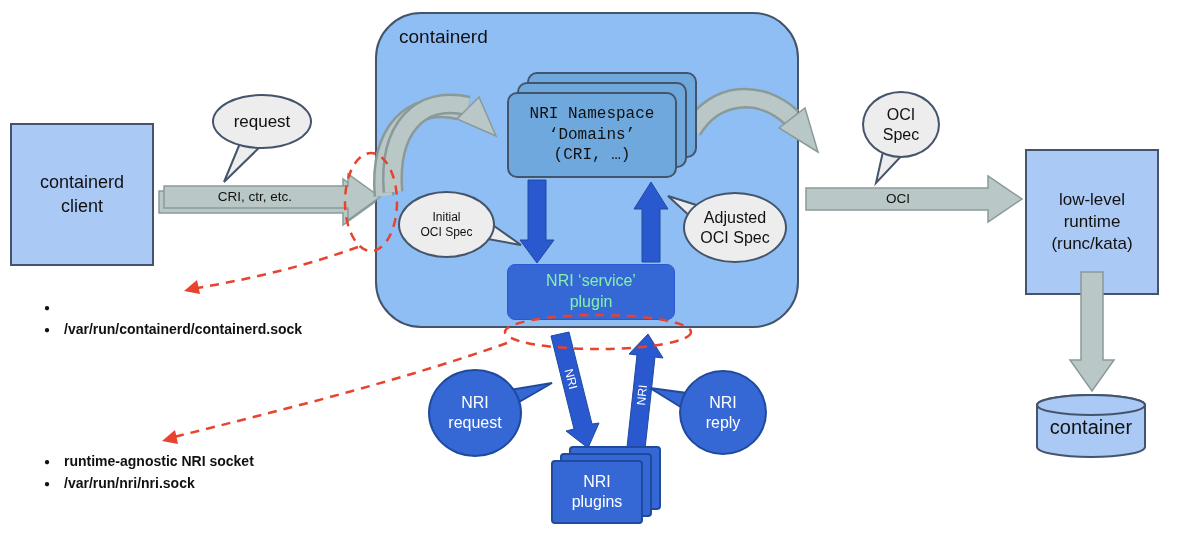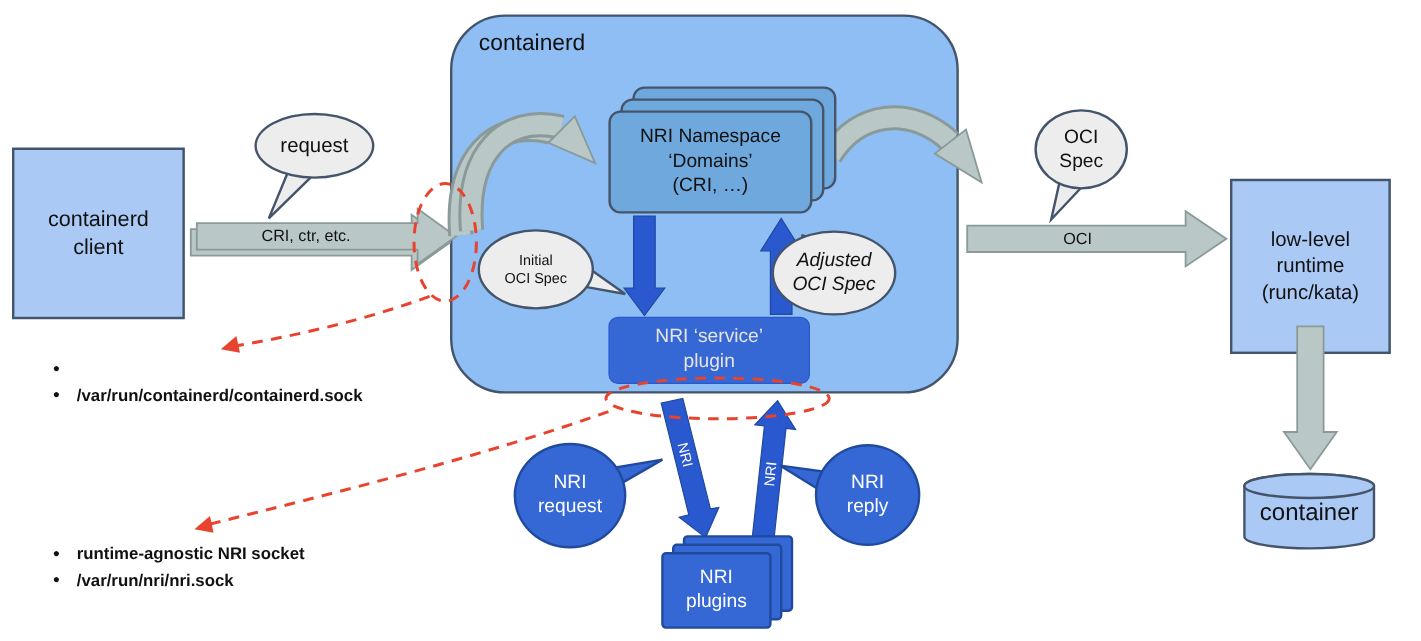--- a/index.html
+++ b/index.html
@@ -11,35 +11,35 @@
 
   .box{position:absolute;display:flex;align-items:center;justify-content:center;
        text-align:center;white-space:pre-line;line-height:1.3;}
   .panel{left:375px;top:12px;width:424px;height:316px;background:#8fbef5;
          border:2px solid #44546a;border-radius:46px;z-index:1;}
   .panel-label{position:absolute;left:399px;top:26px;font-size:19px;z-index:3;}
   .node{background:#abc9f5;border:2px solid #44546a;z-index:1;}
   .client{left:10px;top:123px;width:144px;height:143px;font-size:18px;}
   .runtime{left:1025px;top:121px;width:134px;height:146px;font-size:17px;margin-top:28px;}
 
-  .ns{background:#6fa8dc;border:2px solid #44546a;border-radius:10px;z-index:3;}
+  .ns{background:#6fa8dc;border:2px solid #44546a;border-radius:10px;z-index:3;font-family:Liberation Mono, monospace;}
   .ns-back{left:527px;top:72px;width:170px;height:86px;}
   .ns-mid{left:517px;top:82px;width:170px;height:86px;}
   .ns-front{left:507px;top:92px;width:170px;height:86px;font-size:16px;}
 
-  .plugin{left:507px;top:264px;width:168px;height:56px;background:#3568d4;color:#e5e5e5;
+  .plugin{left:507px;top:264px;width:168px;height:56px;background:#3568d4;color:#86efac;
           border:1px solid #2a58cf;border-radius:8px;font-size:16px;z-index:3;}
 
   .bubble{position:absolute;display:flex;align-items:center;justify-content:center;
           text-align:center;white-space:pre-line;border-radius:50%;z-index:3;line-height:1.25;}
   .bubble-gray{background:#ededed;border:2px solid #44546a;}
   .bubble-blue{background:#3568d4;border:2px solid #1f4a9e;color:#fff;}
   .b-request{left:212px;top:94px;width:100px;height:55px;font-size:17px;}
   .b-initial{left:398px;top:191px;width:97px;height:67px;font-size:12px;}
-  .b-adjusted{left:643px;top:192px;width:104px;height:71px;font-size:16px;font-style:italic;}
+  .b-adjusted{left:683px;top:192px;width:104px;height:71px;font-size:16px;}
   .b-ocispec{left:862px;top:91px;width:78px;height:67px;font-size:16px;}
   .b-nrirequest{left:428px;top:369px;width:94px;height:88px;font-size:16px;}
   .b-nrireply{left:679px;top:370px;width:88px;height:85px;font-size:16px;}
 
   .pl{position:absolute;background:#3568d4;border:2px solid #1f4a9e;border-radius:4px;z-index:3;}
   .pl-back{left:569px;top:446px;width:92px;height:64px;}
   .pl-mid{left:560px;top:453px;width:92px;height:64px;}
   .pl-front{left:551px;top:460px;width:92px;height:64px;color:#fff;font-size:16px;
             display:flex;align-items:center;justify-content:center;text-align:center;
             white-space:pre-line;line-height:1.25;}

